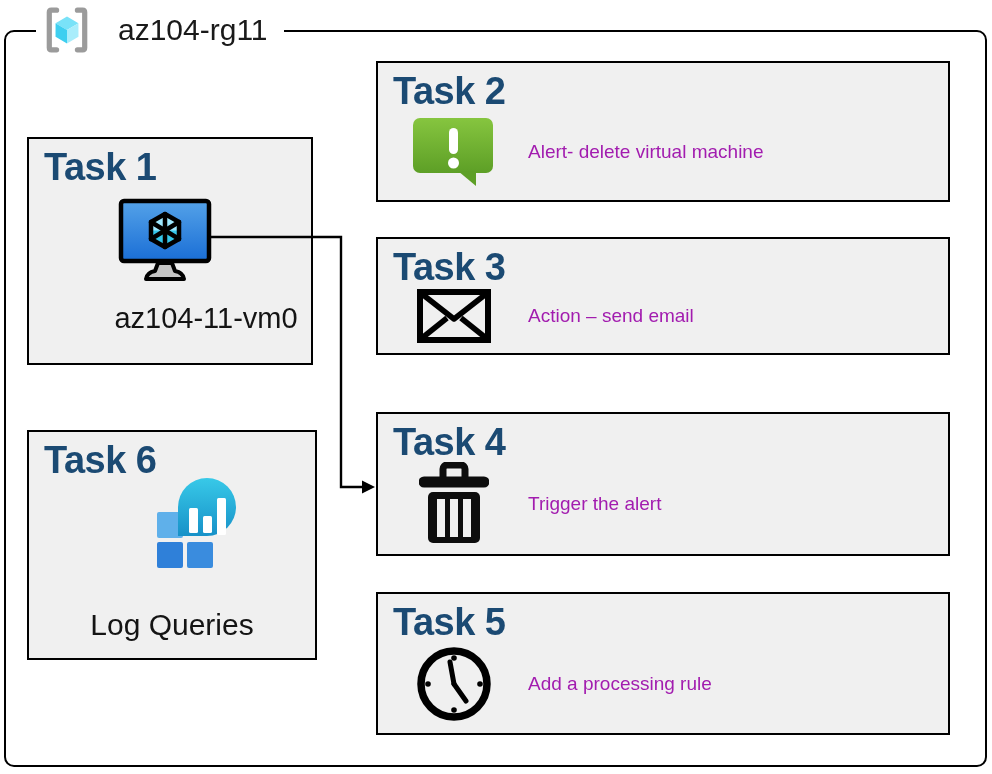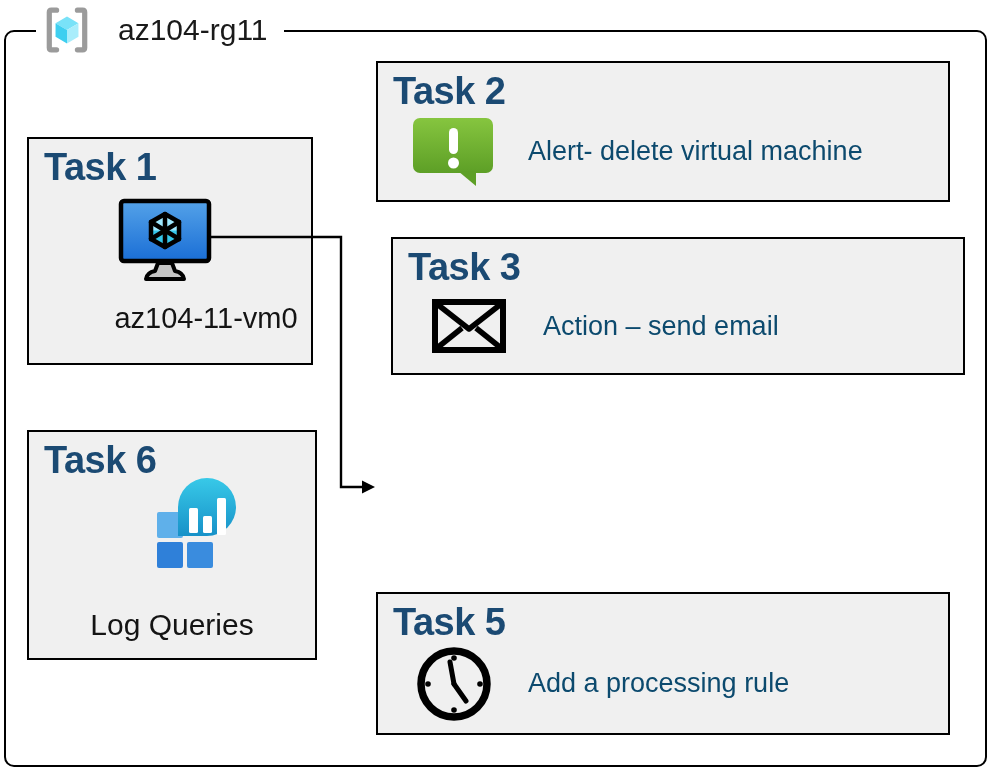--- a/index.html
+++ b/index.html
@@ -19,28 +19,28 @@
 
   
   .box-t1{left:27px;top:137px;width:286px;height:228px;}
   .box-t6{left:27px;top:430px;width:290px;height:230px;}
   .center-icon{position:absolute;}
   .center-label{position:absolute;left:0;width:100%;text-align:center;
                 font-size:29px;color:#141414;white-space:nowrap;}
 
   
   .box-t2{left:376px;top:61px;width:574px;height:141px;}
-  .box-t3{left:391px;top:237px;width:574px;height:138px;}
+  .box-t3{left:376px;top:237px;width:574px;height:118px;}
   .box-t4{left:376px;top:412px;width:574px;height:144px;}
   .box-t5{left:376px;top:592px;width:574px;height:143px;}
 
   .row{position:absolute;left:30px;right:12px;top:46px;bottom:6px;
        display:flex;align-items:center;gap:28px;}
   .icon-cell{width:92px;flex:0 0 92px;display:flex;justify-content:center;align-items:center;}
-  .row-label{font-size:27px;color:#0c4a6e;white-space:nowrap;}
+  .row-label{font-size:19px;color:#a21caf;white-space:nowrap;}
 
   .arrow-layer{position:absolute;left:0;top:0;width:992px;height:774px;z-index:3;pointer-events:none;}
   svg{display:block;}
 </style>
 </head>
 <body>
 
 <div id="canvas">
 
   <div class="outer"></div>
@@ -140,20 +140,36 @@
           <rect x="3" y="3" width="68" height="48" fill="none" stroke="#000" stroke-width="6"></rect>
           <path d="M5 5 L37 30 L69 5" fill="none" stroke="#000" stroke-width="5.5" stroke-linejoin="round"></path>
           <path d="M5 49 L30 29" fill="none" stroke="#000" stroke-width="5.5"></path>
           <path d="M69 49 L44 29" fill="none" stroke="#000" stroke-width="5.5"></path>
         </svg>
       </div>
       <div class="row-label">Action – send email</div>
     </div>
   </div>
 
+  <div class="task-box box-t4">
+    <div class="task-title">Task 4</div>
+    <div class="row">
+      <div class="icon-cell">
+        <svg width="70" height="84" viewBox="0 0 70 84">
+          <rect x="24" y="3" width="22" height="16" rx="4" fill="none" stroke="#0d0d0d" stroke-width="7"></rect>
+          <line x1="5" y1="20" x2="65" y2="20" stroke="#0d0d0d" stroke-width="11" stroke-linecap="round"></line>
+          <rect x="9" y="30" width="52" height="51" rx="5" fill="#0d0d0d"></rect>
+          <rect x="18" y="37" width="8" height="38" fill="#f0f0f0"></rect>
+          <rect x="31" y="37" width="8" height="38" fill="#f0f0f0"></rect>
+          <rect x="44" y="37" width="8" height="38" fill="#f0f0f0"></rect>
+        </svg>
+      </div>
+      <div class="row-label">Trigger the alert</div>
+    </div>
+  </div>
 
   <div class="task-box box-t5">
     <div class="task-title">Task 5</div>
     <div class="row">
       <div class="icon-cell">
         <svg width="78" height="78" viewBox="0 0 78 78">
           <circle cx="39" cy="39" r="33" fill="none" stroke="#000" stroke-width="7.5"></circle>
           <circle cx="39" cy="13" r="2.8" fill="#000"></circle>
           <circle cx="65" cy="39" r="2.8" fill="#000"></circle>
           <circle cx="39" cy="65" r="2.8" fill="#000"></circle>

